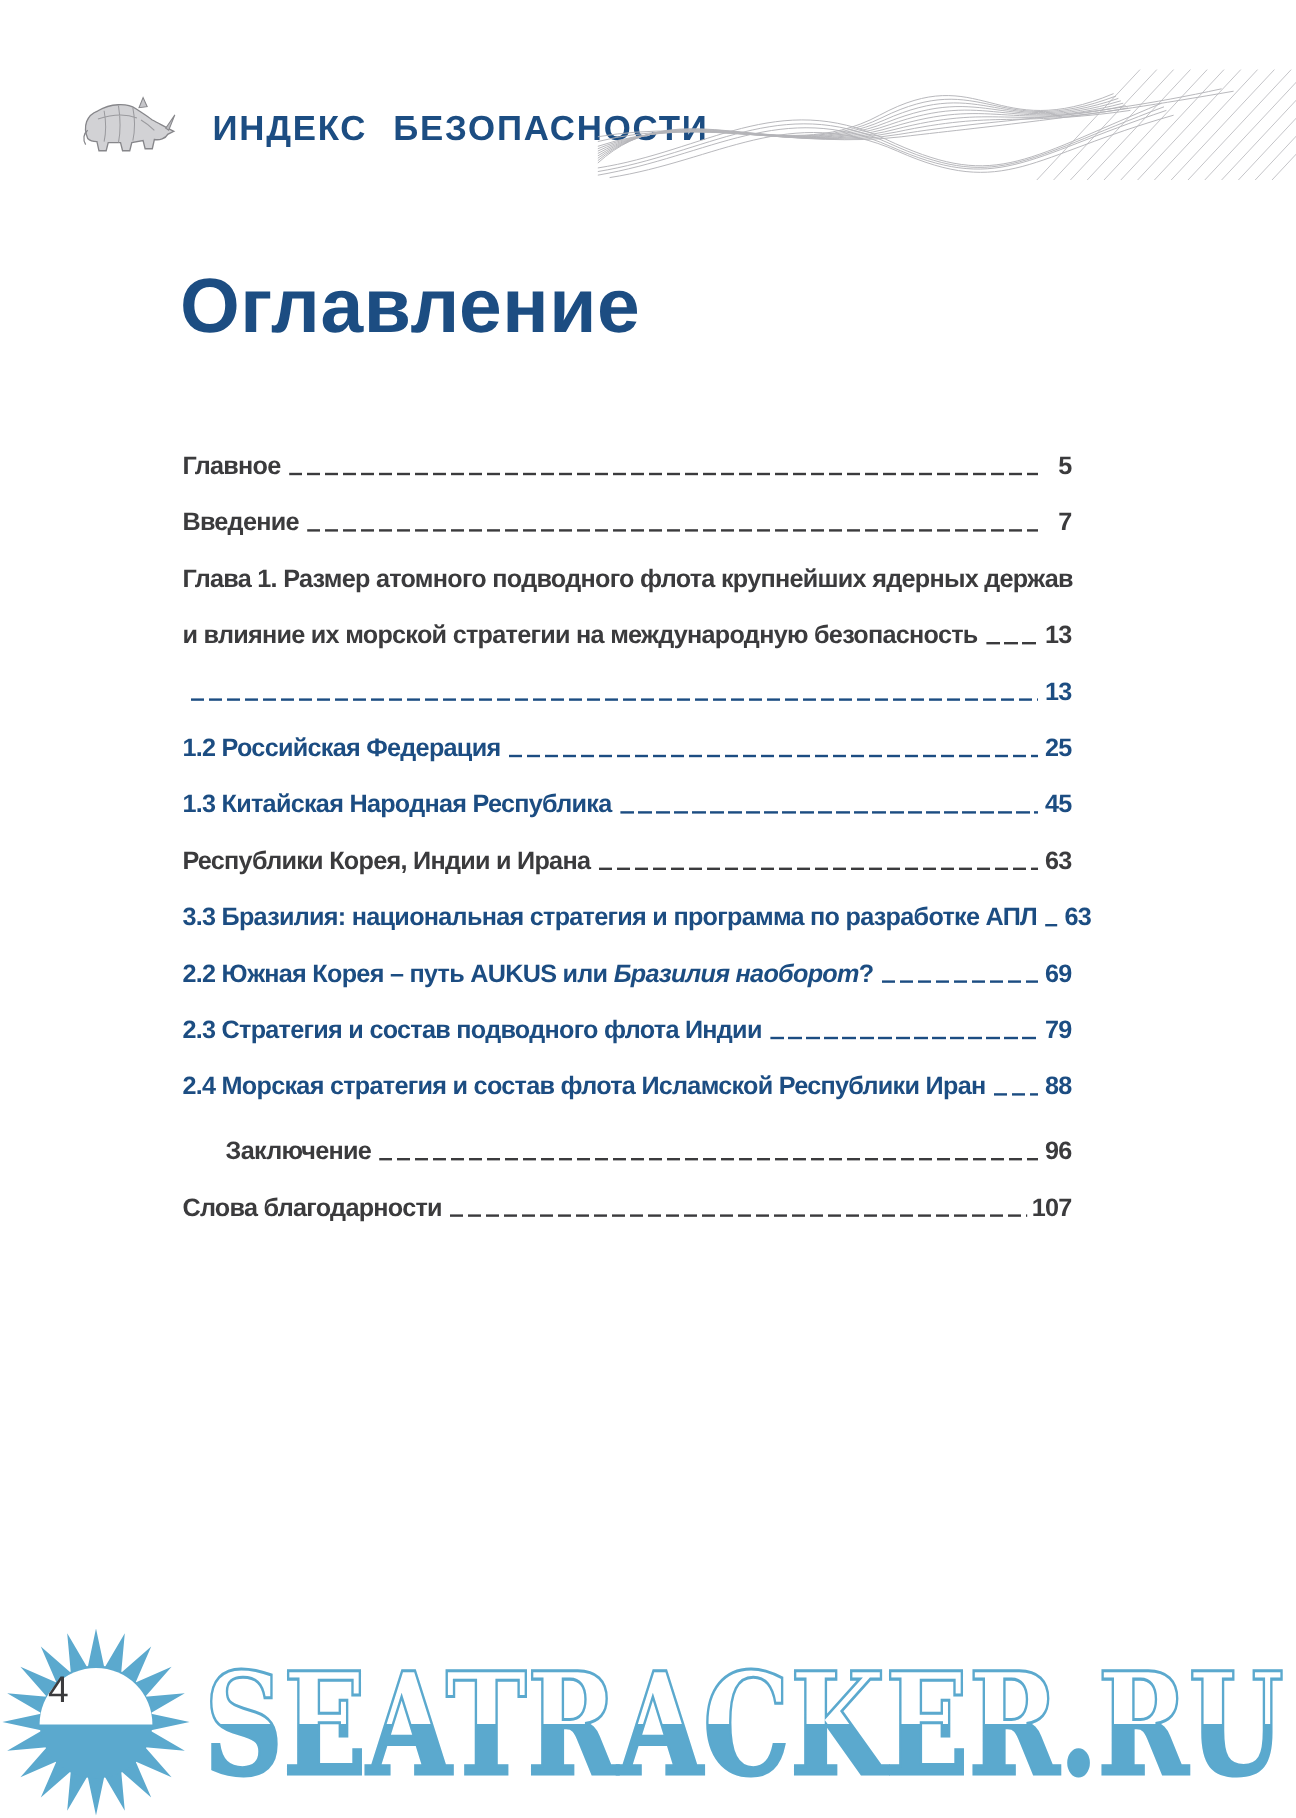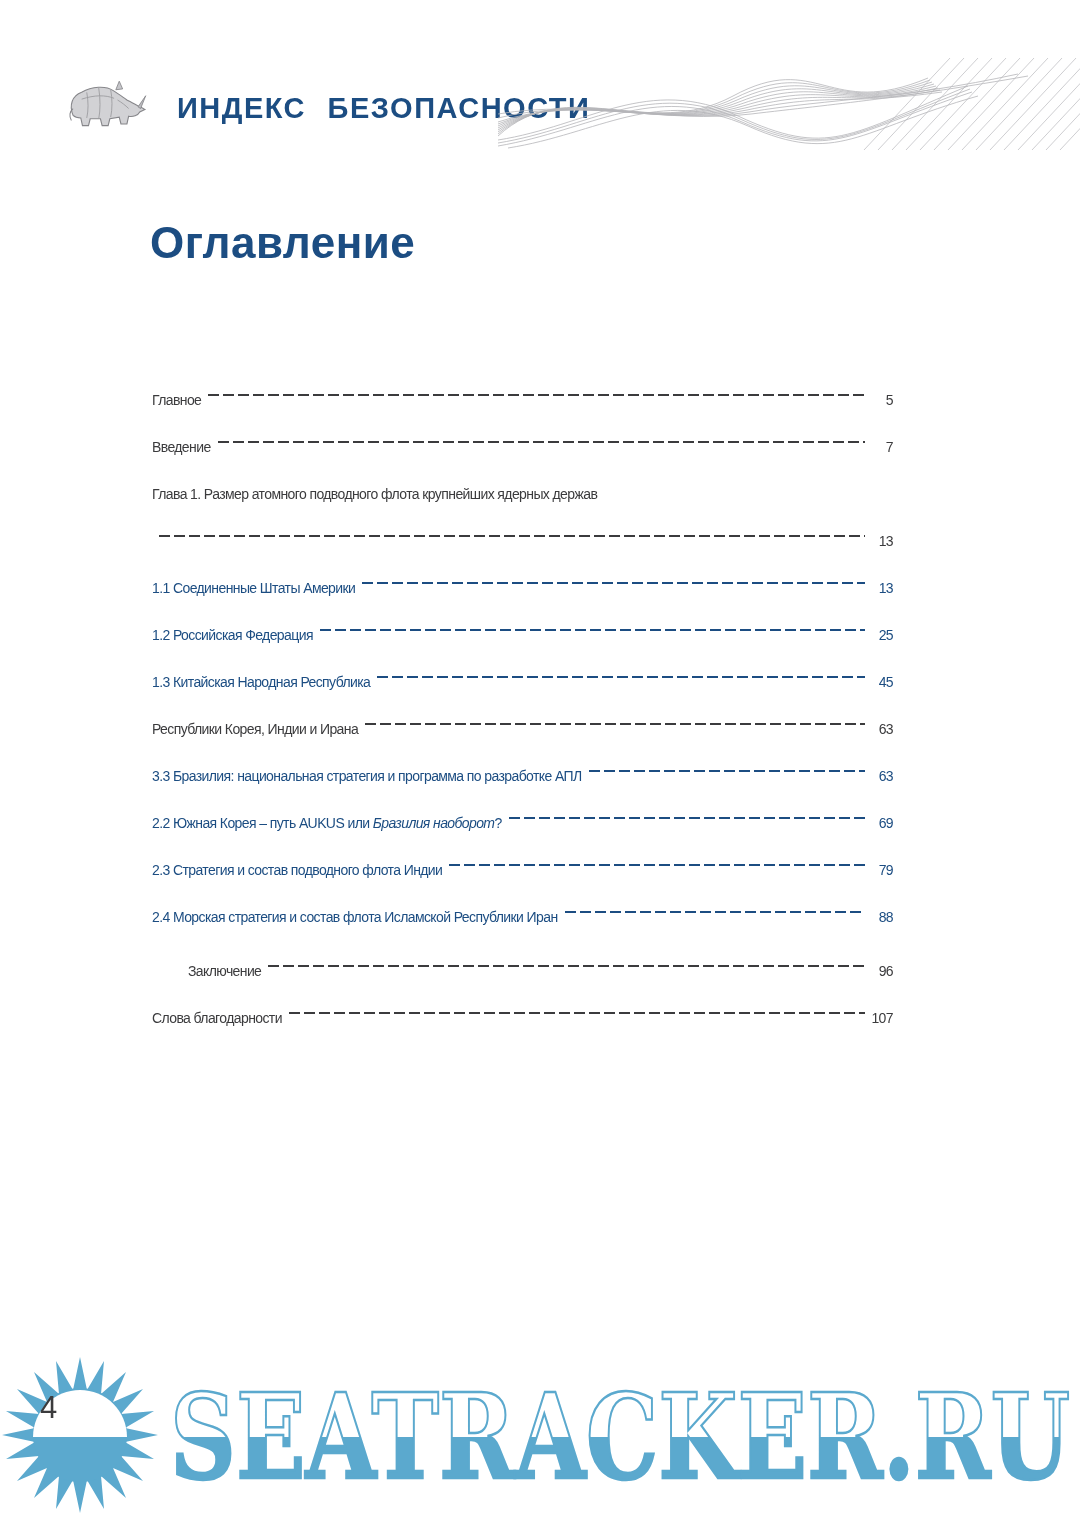--- a/index.html
+++ b/index.html
@@ -14,31 +14,31 @@
   .rhino{position:absolute;left:56px;top:68px;width:94px;height:70px;}
   .journal-title{
     position:absolute;left:177px;top:92px;
     font-size:29px;font-weight:bold;color:#1c4d82;
     letter-spacing:1.5px;word-spacing:12px;white-space:nowrap;
   }
   .waves{position:absolute;left:498px;top:56px;width:582px;height:94px;}
   
   .page-title{
     position:absolute;left:150px;top:218px;
-    font-size:44px;font-weight:bold;color:#1c4d82;
+    font-size:64px;font-weight:bold;color:#1c4d82;
     letter-spacing:0.5px;
   }
   
   .toc{
     position:absolute;left:152px;top:370px;width:741px;
   }
   .toc-row{
-    height:47px;display:flex;align-items:flex-end;
+    height:47px;display:flex;align-items:center;
     padding-bottom:9px;box-sizing:border-box;
-    font-size:14px;font-weight:normal;letter-spacing:-0.6px;
+    font-size:21px;font-weight:bold;letter-spacing:-0.6px;
     white-space:nowrap;
   }
   .toc-row.dark{color:#3b3b3d;}
   .toc-row.blue{color:#1c4d82;}
   .toc-row.gap{margin-top:7px;margin-left:36px;}
   .lab{flex-shrink:0;}
   .lab .it{font-style:italic;}
   .lead{
     flex:1;min-width:10px;height:2px;align-self:flex-end;
     margin:0 4px 12px 7px;
@@ -117,26 +117,26 @@
   <div class="toc-row dark">
     <span class="lab">Введение</span>
     <span class="lead"></span>
     <span class="pg">7</span>
   </div>
 
   <div class="toc-row dark">
     <span class="lab">Глава 1. Размер атомного подводного флота крупнейших ядерных держав</span>
   </div>
   <div class="toc-row dark">
+    <span class="lab">и влияние их морской стратегии на международную безопасность</span>
     <span class="lead"></span>
     <span class="pg">13</span>
   </div>
 
   <div class="toc-row blue">
-    <span class="lab">1.1 Соединенные Штаты Америки</span>
     <span class="lead"></span>
     <span class="pg">13</span>
   </div>
 
   <div class="toc-row blue">
     <span class="lab">1.2 Российская Федерация</span>
     <span class="lead"></span>
     <span class="pg">25</span>
   </div>
 

